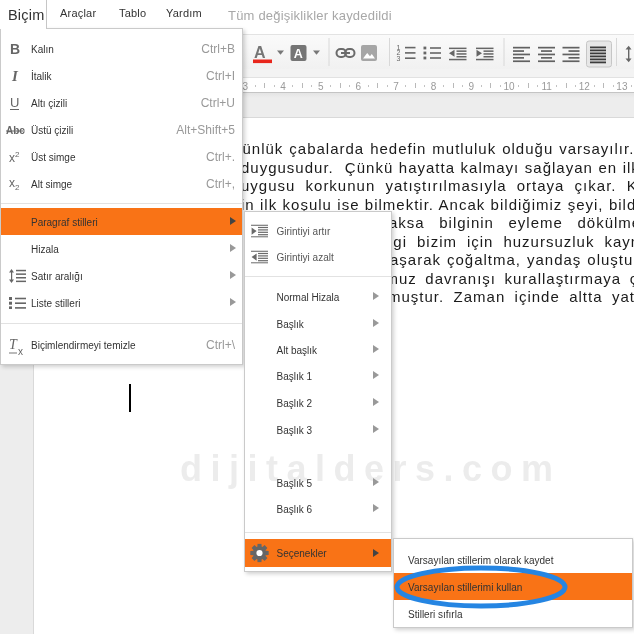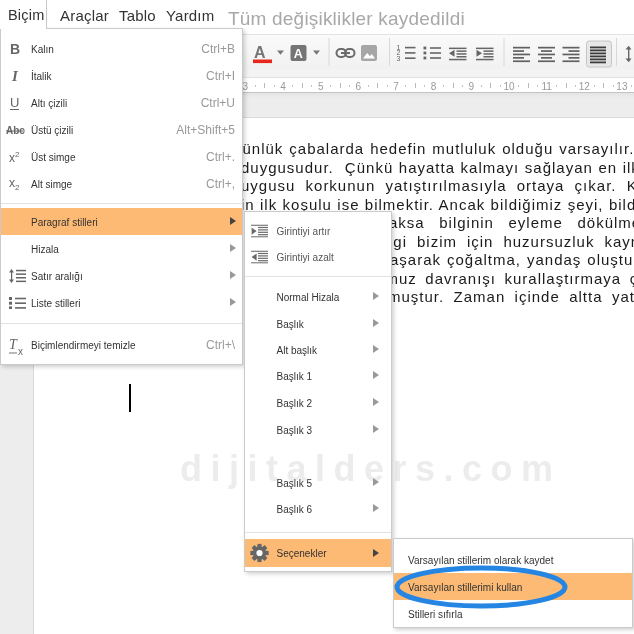--- a/index.html
+++ b/index.html
@@ -4,39 +4,39 @@
 <style>
   html,body{margin:0;padding:0;}
   body{width:634px;height:634px;overflow:hidden;position:relative;
        font-family:"Liberation Sans",sans-serif;background:#fff;}
   .abs{position:absolute;}
   
   #canvas{left:0;top:93px;width:634px;height:541px;background:#ededed;}
   #page{left:33px;top:117px;width:601px;height:517px;background:#fff;
         border-left:1px solid #d9d9d9;border-top:1px solid #d9d9d9;}
   #menubar{left:0;top:0;width:634px;height:28px;background:#fff;}
-  .mbitem{position:absolute;top:7px;font-size:15px;letter-spacing:0.2px;color:#333;}
+  .mbitem{position:absolute;top:7px;font-size:11px;letter-spacing:0.2px;color:#333;}
   #toolbar{left:0;top:34px;width:634px;height:34px;
      background:linear-gradient(#fafafa,#f1f1f1);
      border-top:1px solid #e3e3e3;border-bottom:1px solid #d9d9d9;}
   #rulerwrap{left:0;top:69px;width:634px;height:24px;background:#f3f3f3;}
   #ruler{position:absolute;left:0;top:8px;width:634px;height:14px;background:#fff;border-top:1px solid #e2e2e2;border-bottom:1px solid #c4c4c4;}
   .rnum{position:absolute;top:3px;font-size:10px;color:#9a9a9a;transform:translateX(-50%);}
   .rtick{position:absolute;top:5px;width:1px;height:5px;background:#b9b9b9;}
   .rdot{position:absolute;top:7px;width:1px;height:2px;background:#c2c2c2;}
   
   .tl{position:absolute;font-size:15px;letter-spacing:1px;color:#1b1b1b;white-space:nowrap;line-height:19px;}
   #caret{left:129px;top:384px;width:2px;height:28px;background:#000;}
   
   .menu{position:absolute;background:#fff;border:1px solid #cacaca;
         box-shadow:2px 2px 4px rgba(0,0,0,0.18);}
   .mi{position:absolute;left:0;width:100%;height:27px;}
   .mi .lbl{position:absolute;left:30px;top:50%;transform:translateY(-50%);font-size:10px;color:#333;white-space:nowrap;}
   .mi .sc{position:absolute;right:7px;top:50%;transform:translateY(-50%);font-size:12px;color:#999;}
-  .hl{background:#fdba74;}
+  .hl{background:#f97316;}
   .sep{position:absolute;left:0;width:100%;height:1px;background:#e2e2e2;}
   .arr{position:absolute;width:0;height:0;border-top:4.5px solid transparent;
        border-bottom:4.5px solid transparent;border-left:6.5px solid #999;top:50%;margin-top:-4.5px;}
   .arrd{border-left-color:#444;}
   .ic{position:absolute;left:8px;top:50%;transform:translateY(-50%);color:#666;}
   
   #wm{left:180px;top:448px;font-size:36px;font-weight:bold;color:rgba(150,150,150,0.18);
       letter-spacing:8.5px;z-index:60;}
 </style>
 </head>
@@ -212,21 +212,21 @@
       <span class="rnum" style="left:621.9px;">13</span>
       <span class="rdot" style="left:631.4px;"></span>
     </div>
   </div>
 
 <div class="abs" id="menubar">
   <span class="mbitem" style="left:8px;">Biçim</span>
   <span class="mbitem" style="left:60px;">Araçlar</span>
   <span class="mbitem" style="left:119px;">Tablo</span>
   <span class="mbitem" style="left:166px;">Yardım</span>
-  <span class="mbitem" style="left:228px;color:#a8a8a8;font-size:19px;top:8px;">Tüm değişiklikler kaydedildi</span>
+  <span class="mbitem" style="left:228px;color:#a8a8a8;font-size:13px;top:8px;">Tüm değişiklikler kaydedildi</span>
 </div>
 <div class="abs" id="bicimtab" style="left:0;top:0;width:46px;height:29px;background:#fff;
      border-right:1px solid #c6c6c6;z-index:15;">
   <span style="position:absolute;left:8px;top:7px;font-size:14.5px;letter-spacing:0.2px;color:#333;">Biçim</span>
   </div>
 
 <div class="menu" id="m1" style="left:0;top:28px;width:241px;height:335px;z-index:10;">
   <div class="mi" style="top:6px;">
       <span class="ic" style="left:9px;font-weight:bold;font-size:14px;">B</span>
       <span class="lbl">Kalın</span>

